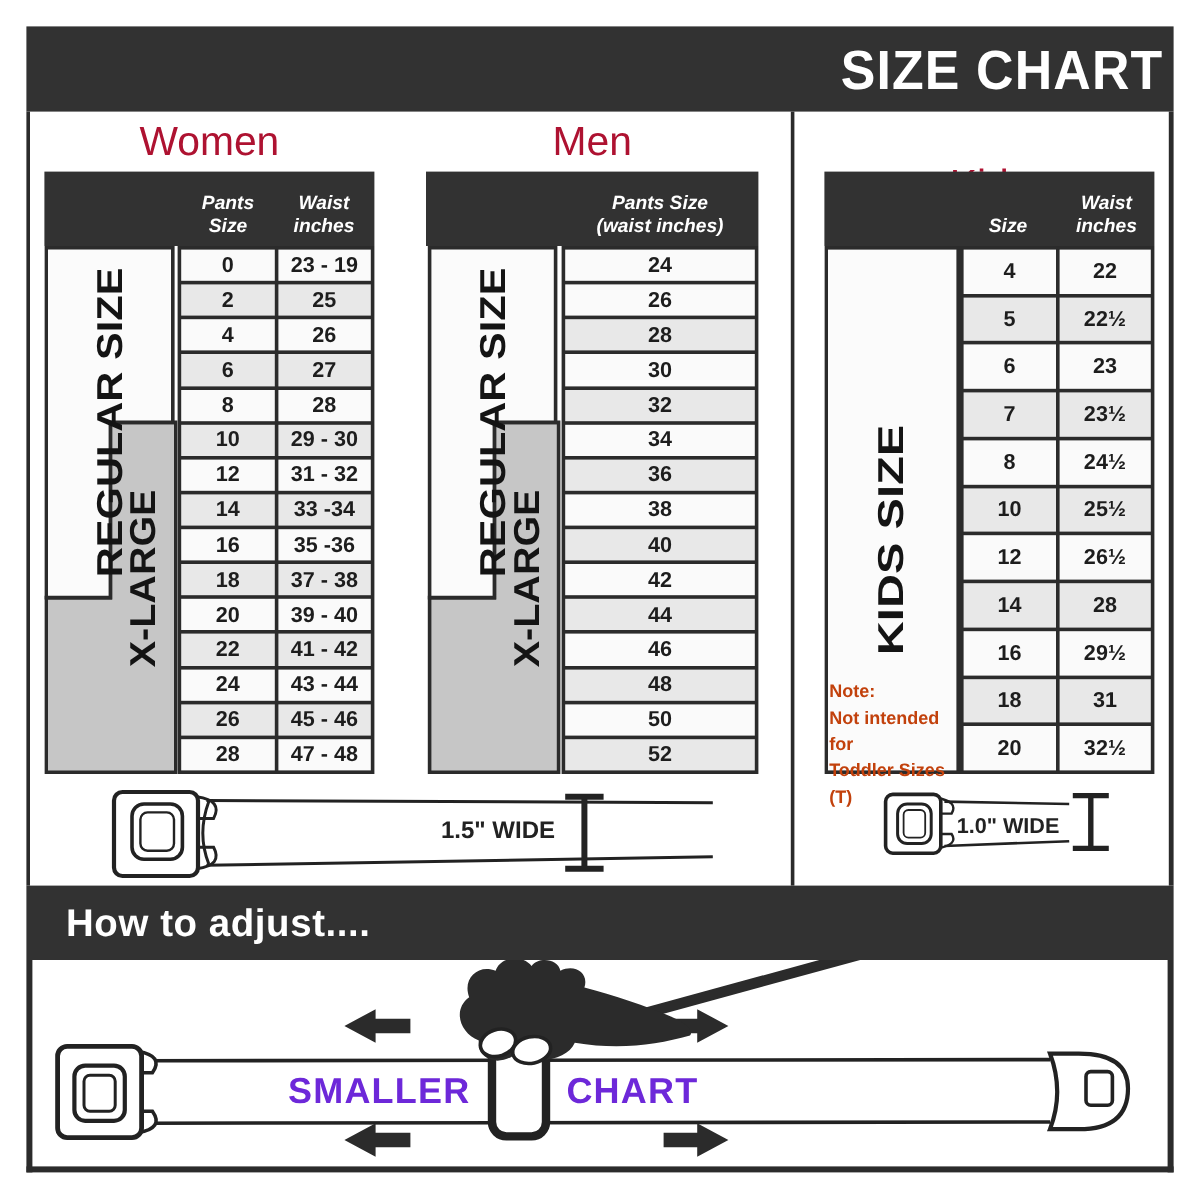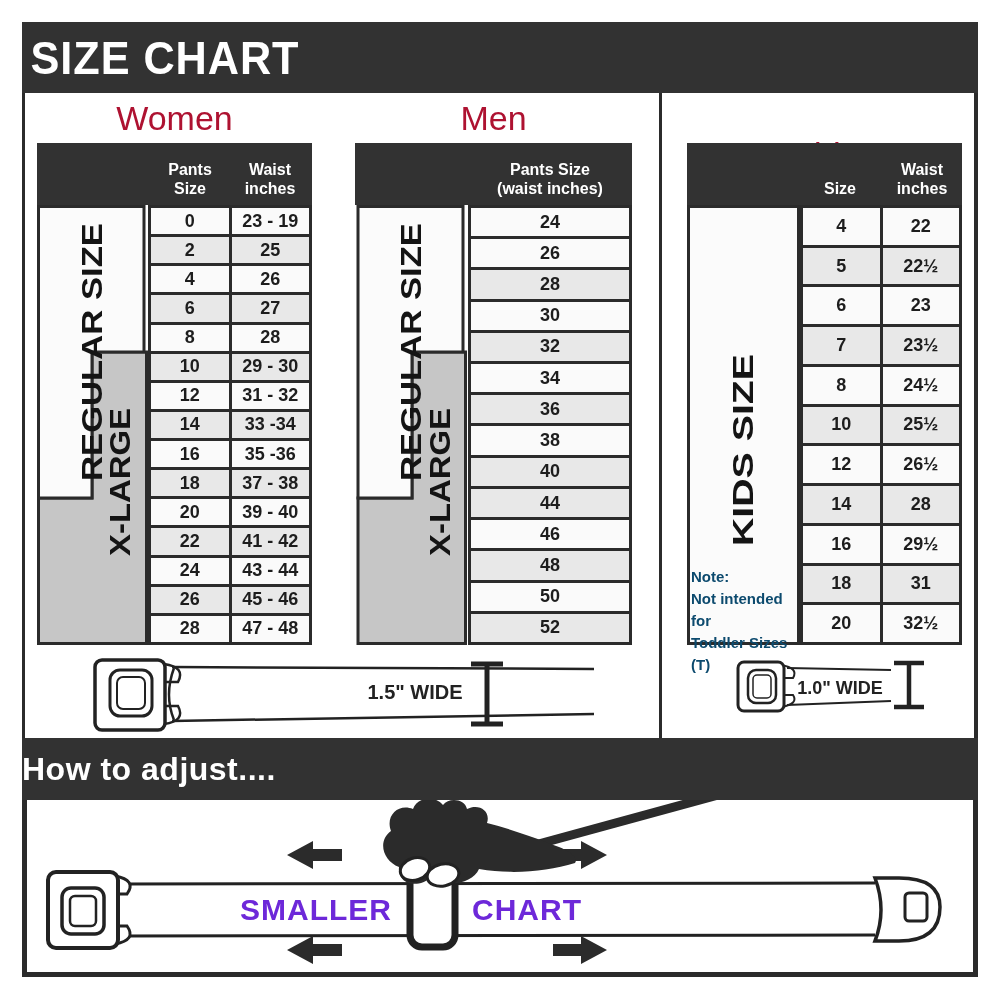--- a/index.html
+++ b/index.html
@@ -4,41 +4,41 @@
 <style>
   :root{
     --dark:#323232; --border:#2b2b2b; --red:#ae1231;
     --row_light:#fafafa; --row_shade:#e8e8e8; --xl_gray:#c6c6c6; --ink:#1d1d1d;
   }
   html,body{margin:0;padding:0;background:#fff;}
   .stage{position:relative;width:1000px;height:1000px;background:#fff;overflow:hidden;
          font-family:"Liberation Sans",sans-serif;color:var(--ink);}
   .abs{position:absolute;}
   .band{background:var(--dark);}
-  .title{left:22px;top:22px;width:956px;height:71px;display:flex;align-items:center;justify-content:flex-start;}
+  .title{left:22px;top:22px;width:956px;height:71px;display:flex;align-items:center;justify-content:flex-end;}
   .title span{color:#fff;font-size:46px;font-weight:bold;letter-spacing:1px;transform:scaleX(.94);}
   .sideL{left:22px;top:93px;width:3px;height:645px;background:var(--border);}
   .sideR{left:974px;top:93px;width:4px;height:645px;background:var(--border);}
   .divider{left:659px;top:93px;width:3px;height:645px;background:var(--border);}
   .colhead{top:96px;height:44px;display:flex;align-items:center;justify-content:center;
            color:var(--red);font-size:34px;font-weight:normal;}
   .thead{top:143px;height:62px;background:var(--dark);}
   .thlabel{position:absolute;color:#fff;font-weight:bold;font-size:16px;line-height:19px;
-           text-align:center;bottom:7px;}
+           text-align:center;bottom:7px;font-style:italic;}
   .grid{display:grid;background:var(--border);padding:3px;gap:3px;box-sizing:border-box;}
   .grid .cell{display:flex;align-items:center;justify-content:center;
               font-weight:bold;font-size:18px;background:var(--row_light);}
   .grid .shade{background:var(--row_shade);}
   .wgrid{left:148px;top:205px;width:164px;height:440px;grid-template-columns:1fr 1fr;grid-auto-rows:1fr;}
   .mgrid{left:468px;top:205px;width:164px;height:440px;grid-template-columns:1fr;grid-auto-rows:1fr;}
   .kgrid{left:800px;top:205px;width:162px;height:440px;grid-template-columns:1fr 1fr;grid-auto-rows:1fr;}
-  .note{left:691px;top:566px;width:108px;font-size:15px;font-weight:bold;line-height:22px;color:#0c4a6e;}
+  .note{left:691px;top:566px;width:108px;font-size:15px;font-weight:bold;line-height:22px;color:#c2410c;}
   .beltlabel{font-weight:bold;color:#222;text-align:center;}
   .howband{left:22px;top:738px;width:956px;height:62px;background:var(--dark);display:flex;align-items:center;}
-  .howband span{color:#fff;font-size:32px;font-weight:bold;letter-spacing:.5px;}
+  .howband span{color:#fff;font-size:32px;font-weight:bold;margin-left:33px;letter-spacing:.5px;}
   .adjustbox{left:22px;top:800px;width:956px;height:177px;box-sizing:border-box;background:#fff;
              border:5px solid var(--border);border-top:none;}
   .adjword{top:893px;font-size:30px;font-weight:bold;color:#6d28d9;text-align:center;letter-spacing:1px;}
   svg text{font-family:"Liberation Sans",sans-serif;}
 </style>
 </head>
 <body>
 
 <div class="stage">
 
@@ -127,20 +127,21 @@
   <div id="men-rows" class="abs grid mgrid">
       <div class="cell">24</div>
       <div class="cell">26</div>
       <div class="cell shade">28</div>
       <div class="cell">30</div>
       <div class="cell shade">32</div>
       <div class="cell">34</div>
       <div class="cell shade">36</div>
       <div class="cell">38</div>
       <div class="cell shade">40</div>
+      <div class="cell">42</div>
       <div class="cell shade">44</div>
       <div class="cell">46</div>
       <div class="cell shade">48</div>
       <div class="cell">50</div>
       <div class="cell shade">52</div>
     </div>
   <div id="kids-rows" class="abs grid kgrid">
       <div class="cell">4</div>
       <div class="cell">22</div>
       <div class="cell shade">5</div>

